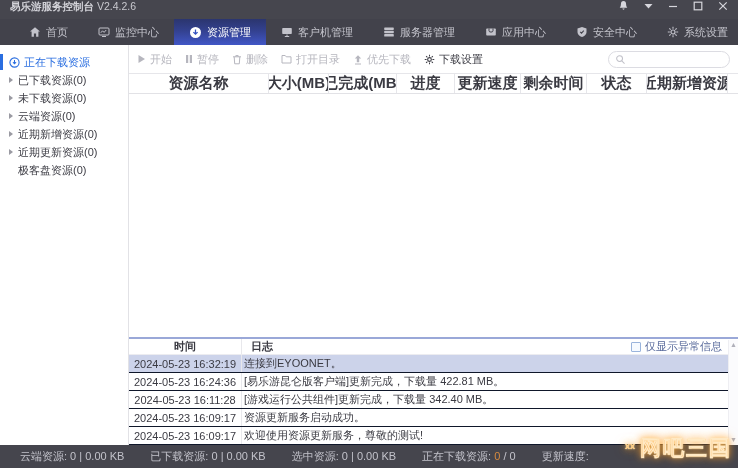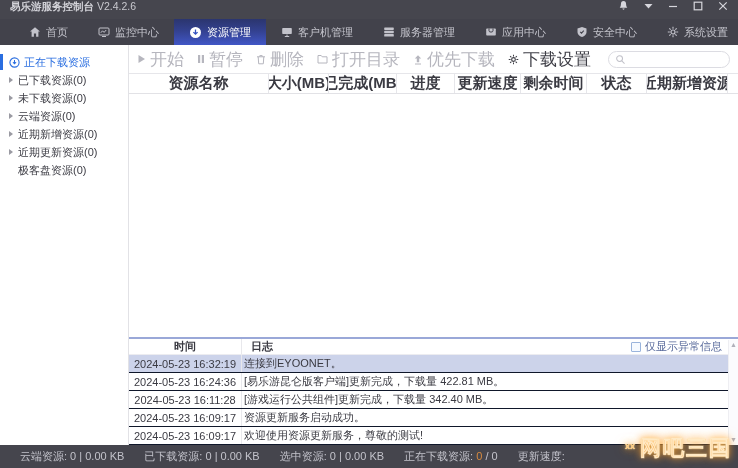--- a/index.html
+++ b/index.html
@@ -27,21 +27,21 @@
   .side-item .tri { width:0; height:0; border-left:4px solid #9a9aa2; border-top:3px solid transparent; border-bottom:3px solid transparent; margin-right:5px; flex:0 0 auto; }
   .side-item .tri.none { border-left-color:transparent; }
   .side-item.active { color:#2a6ee0; }
   .side-item.active::before { content:""; position:absolute; left:0; top:1px; bottom:1px; width:3px; background:#2a6ee0; }
   .side-item .dlic { margin-right:4px; display:flex; }
 
   .main { flex:1 1 auto; display:flex; flex-direction:column; min-width:0; }
 
   
   .toolbar { height:29px; display:flex; align-items:center; padding:0 8px; border-bottom:1px solid #e6e6ea; flex:0 0 auto; }
-  .tool-btn { display:flex; align-items:center; gap:4px; font-size:17px; color:#b6b6be; margin-right:13px; white-space:nowrap; cursor:default; }
+  .tool-btn { display:flex; align-items:center; gap:4px; font-size:11px; color:#b6b6be; margin-right:13px; white-space:nowrap; cursor:default; }
   .tool-btn.enabled { color:#3e3e46; }
   .searchbox { margin-left:auto; width:122px; height:17px; border:1px solid #dcdce2; border-radius:9px; display:flex; align-items:center; padding:0 6px; color:#c0c0c8; }
   .searchbox input { border:none; outline:none; width:100%; font-size:10px; background:transparent; margin-left:4px; }
 
   
   .table-header { height:20px; display:flex; align-items:stretch; border-bottom:1px solid #e2e2e6; font-size:15px; font-weight:bold; color:#3a3a42; flex:0 0 auto;justify-content:flex-end; }
   .th { display:flex; align-items:center; justify-content:center; border-right:1px solid #e6e6ea; white-space:nowrap; overflow:hidden; }
   .th.c0{width:140px;} .th.c1{width:60px;} .th.c2{width:68px;} .th.c3{width:58px;}
   .th.c4{width:66px;} .th.c5{width:66px;} .th.c6{width:60px;} .th.c7{flex:1;}
   .th.stub{width:10px; border-right:none;}
@@ -55,21 +55,21 @@
   .log-filter { display:flex; align-items:center; gap:4px; font-weight:normal; color:#56689a; margin-right:16px; white-space:nowrap; cursor:default; }
   .checkbox { width:10px; height:10px; border:1px solid #9ab4dc; background:#f6faff; border-radius:1px; display:inline-block; }
   .log-row { height:18px; display:flex; align-items:stretch; font-size:11px; color:#3a3a42; border-bottom:1px solid #0f172a; cursor:default; }
   .log-row.selected { background:#ccd3ea; }
   .log-row .t { width:112px; display:flex; align-items:center; justify-content:center; white-space:nowrap; flex:0 0 auto; }
   .log-row .m { flex:1; display:flex; align-items:center; padding-left:2px; border-left:1px solid #e8e8ec; white-space:nowrap; overflow:hidden; min-width:0; }
   .log-scrollbar { position:absolute; right:0; top:1px; bottom:0; width:10px; background:#fbfbfd; border-left:1px solid #eeeef2; display:flex; flex-direction:column; justify-content:space-between; align-items:center; padding:2px 0; }
   .sb-arrow { color:#b0b0ba; font-size:7px; line-height:6px; cursor:default; }
 
   
-  .statusbar { height:23px; background:#45454d; display:flex; align-items:center; font-size:11px; color:#c3c3cb; padding-left:20px; column-gap:20px; flex:0 0 auto; white-space:nowrap; }
+  .statusbar { height:23px; background:#45454d; display:flex; align-items:center; font-size:11px; color:#c3c3cb; padding-left:20px; column-gap:26px; flex:0 0 auto; white-space:nowrap; }
   .status-item .orange { color:#d98b3f; }
 
   
   .watermark { position:absolute; right:6px; bottom:6px; font-size:21px; font-weight:bold; letter-spacing:2px; color:#ffa435;
     text-shadow:0 0 1px #fff3d8, 0 0 2px #ffdca0, 0 0 7px rgba(255,165,45,.95), 0 0 12px rgba(255,150,30,.6);
     -webkit-text-stroke:.5px #ffe9c4; pointer-events:none; }
   .watermark .badge { font-size:9px; vertical-align:6px; letter-spacing:0; margin-right:-14px; position:relative; left:-19px; color:#ffca7a; -webkit-text-stroke:0; }
 
   svg { display:block; }
 </style>

